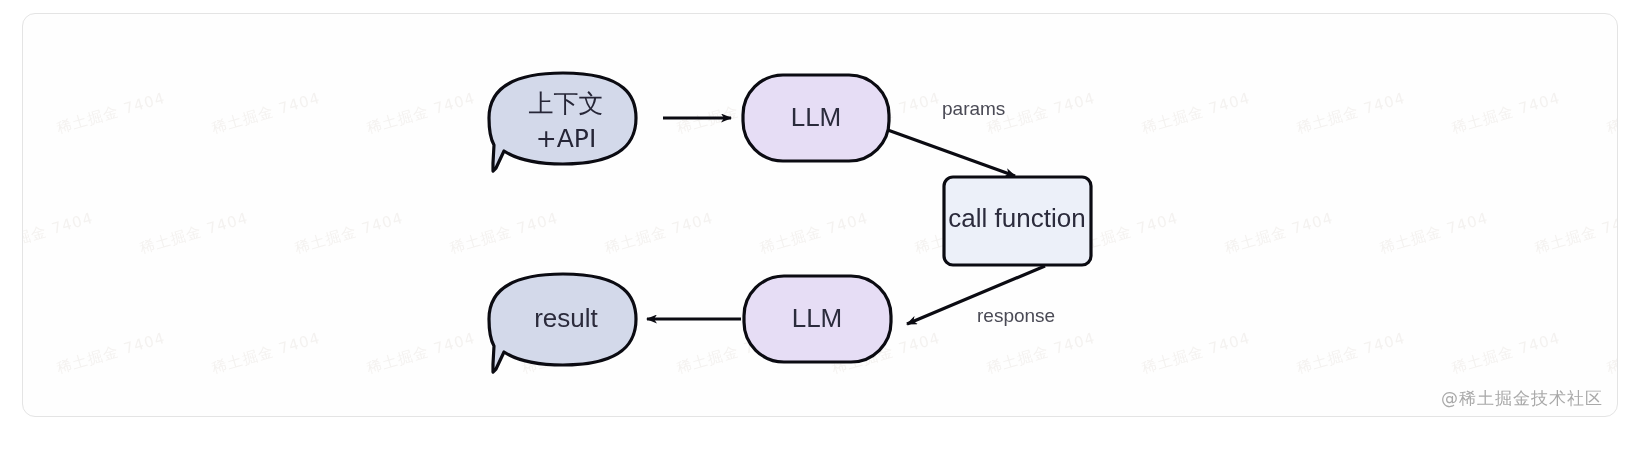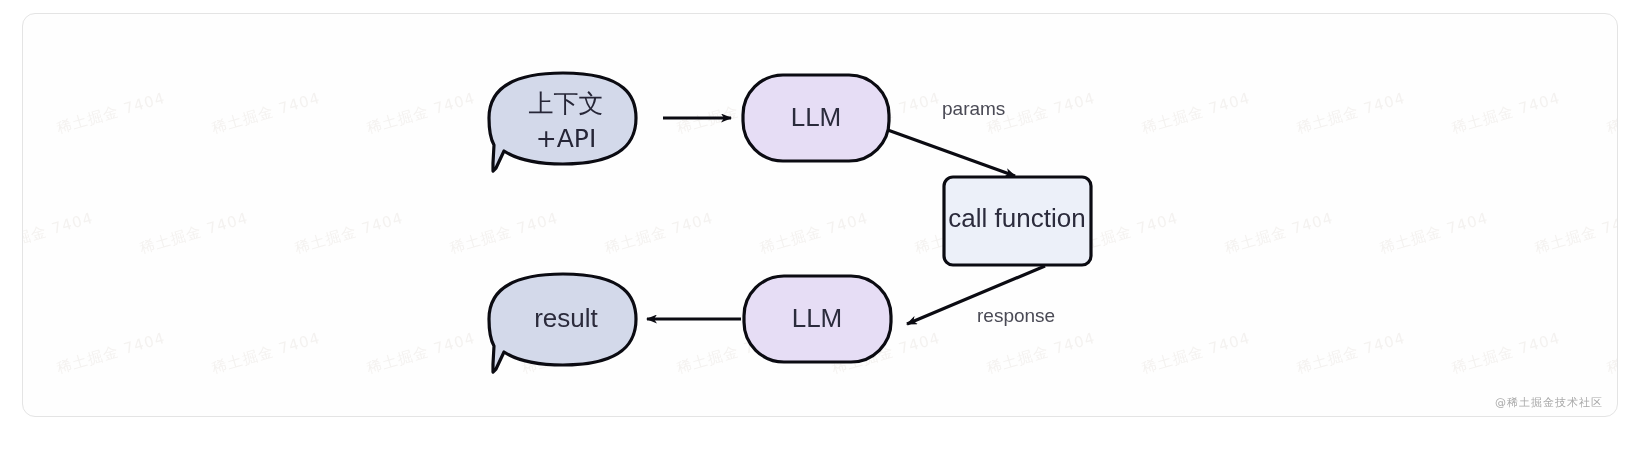--- a/index.html
+++ b/index.html
@@ -93,21 +93,21 @@
     fill: none;
     stroke-linecap: butt;
   }
 
   
   .attribution {
     position: absolute;
     right: 14px;
     bottom: 6px;
     font-family: "DejaVu Sans", sans-serif;
-    font-size: 11px;
+    font-size: 17px;
     color: #A9A9A9;
     letter-spacing: 1px;
     white-space: nowrap;
     margin-top: 48px;
   }
 </style>
 </head>
 <body>
 
 <div id="root">

